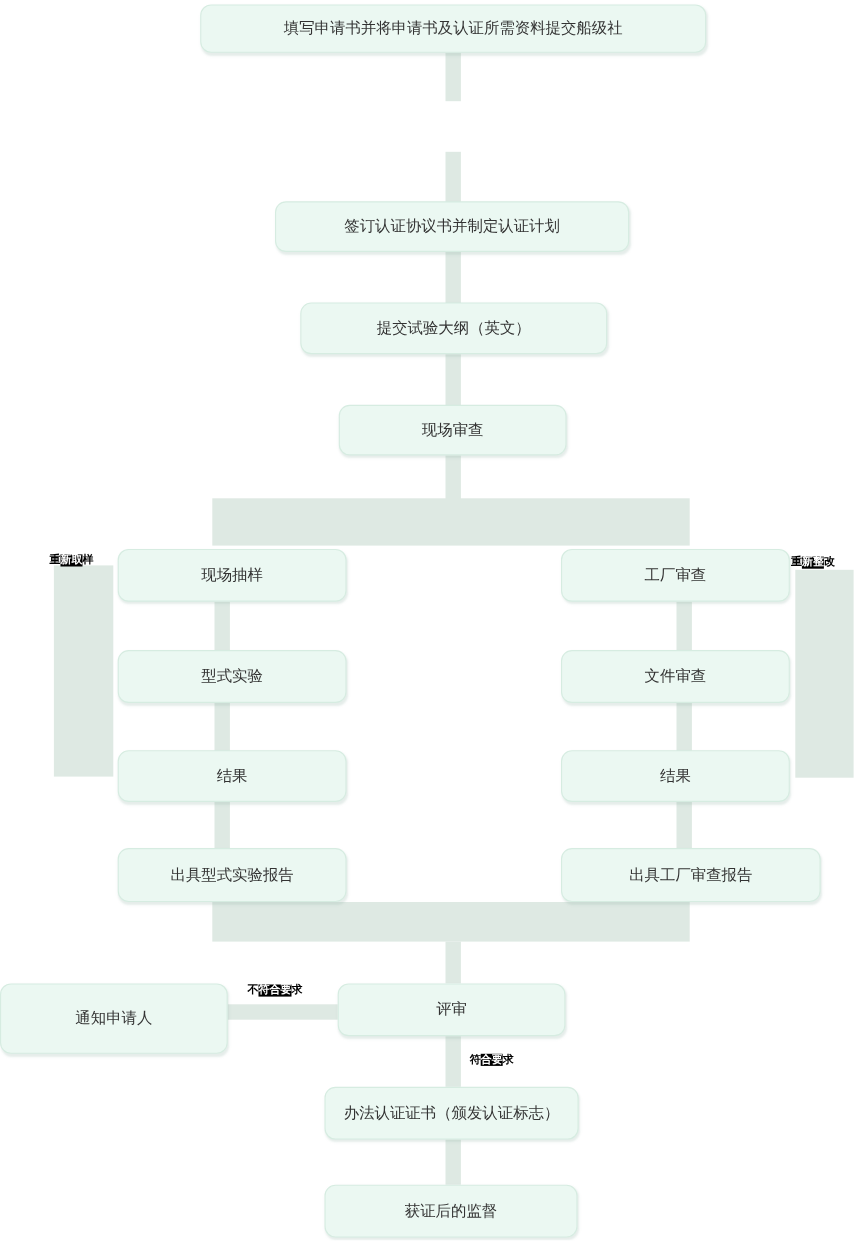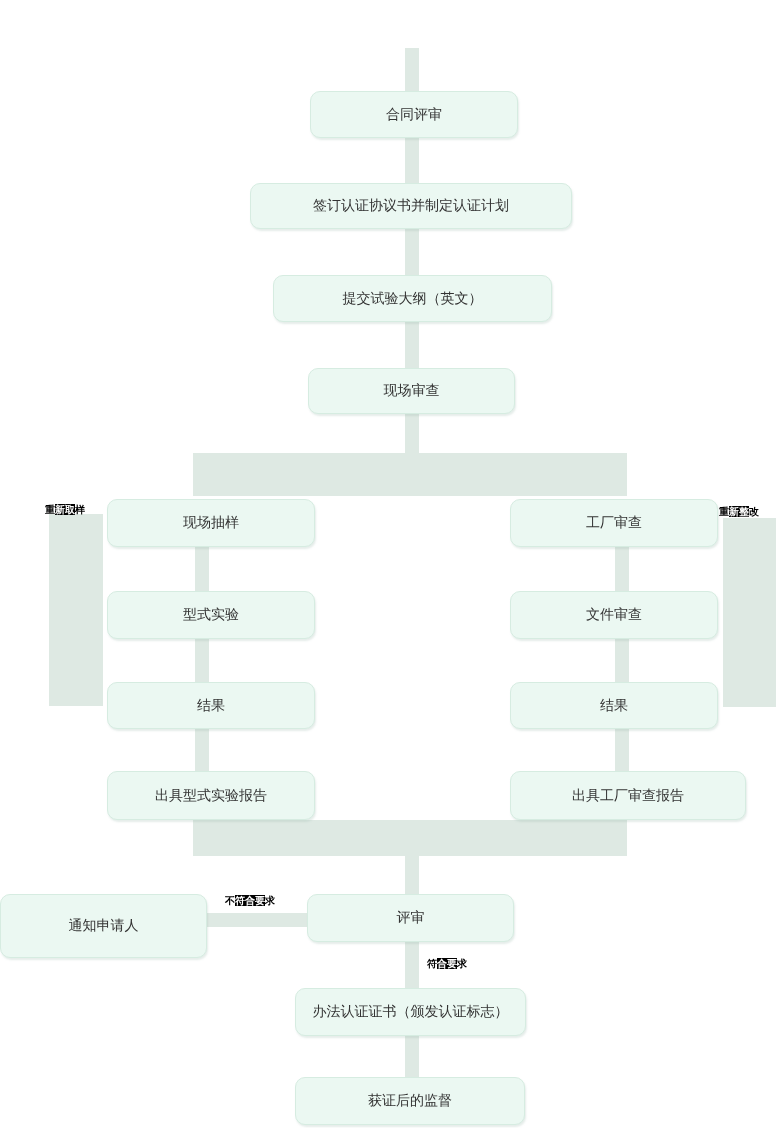--- a/index.html
+++ b/index.html
@@ -72,22 +72,22 @@
   <div class="conn" style="left:615px;top:547px;width:14px;height:45px"></div>
   <div class="conn" style="left:615px;top:639px;width:14px;height:44px"></div>
   <div class="conn" style="left:615px;top:729px;width:14px;height:43px"></div>
   <div class="conn" style="left:723px;top:518px;width:53px;height:189px"></div>
 
   <div class="conn" style="left:405px;top:856px;width:14px;height:38px"></div>
   <div class="conn" style="left:207px;top:913px;width:100px;height:14px"></div>
   <div class="conn" style="left:405px;top:942px;width:14px;height:46px"></div>
   <div class="conn" style="left:405px;top:1036px;width:14px;height:41px"></div>
 
-  <div class="node" style="left:310px;top:91px;width:208px;height:47px">
-    <span>合同评审</span>
+  <div class="node" style="left:182px;top:4px;width:460px;height:44px">
+    <span>填写申请书并将申请书及认证所需资料提交船级社</span>
   </div>
   <div class="node" style="left:250px;top:183px;width:322px;height:46px">
     <span>签订认证协议书并制定认证计划</span>
   </div>
   <div class="node" style="left:273px;top:275px;width:279px;height:47px">
     <span>提交试验大纲（英文）</span>
   </div>
   <div class="node" style="left:308px;top:368px;width:207px;height:46px">
     <span>现场审查</span>
   </div>

